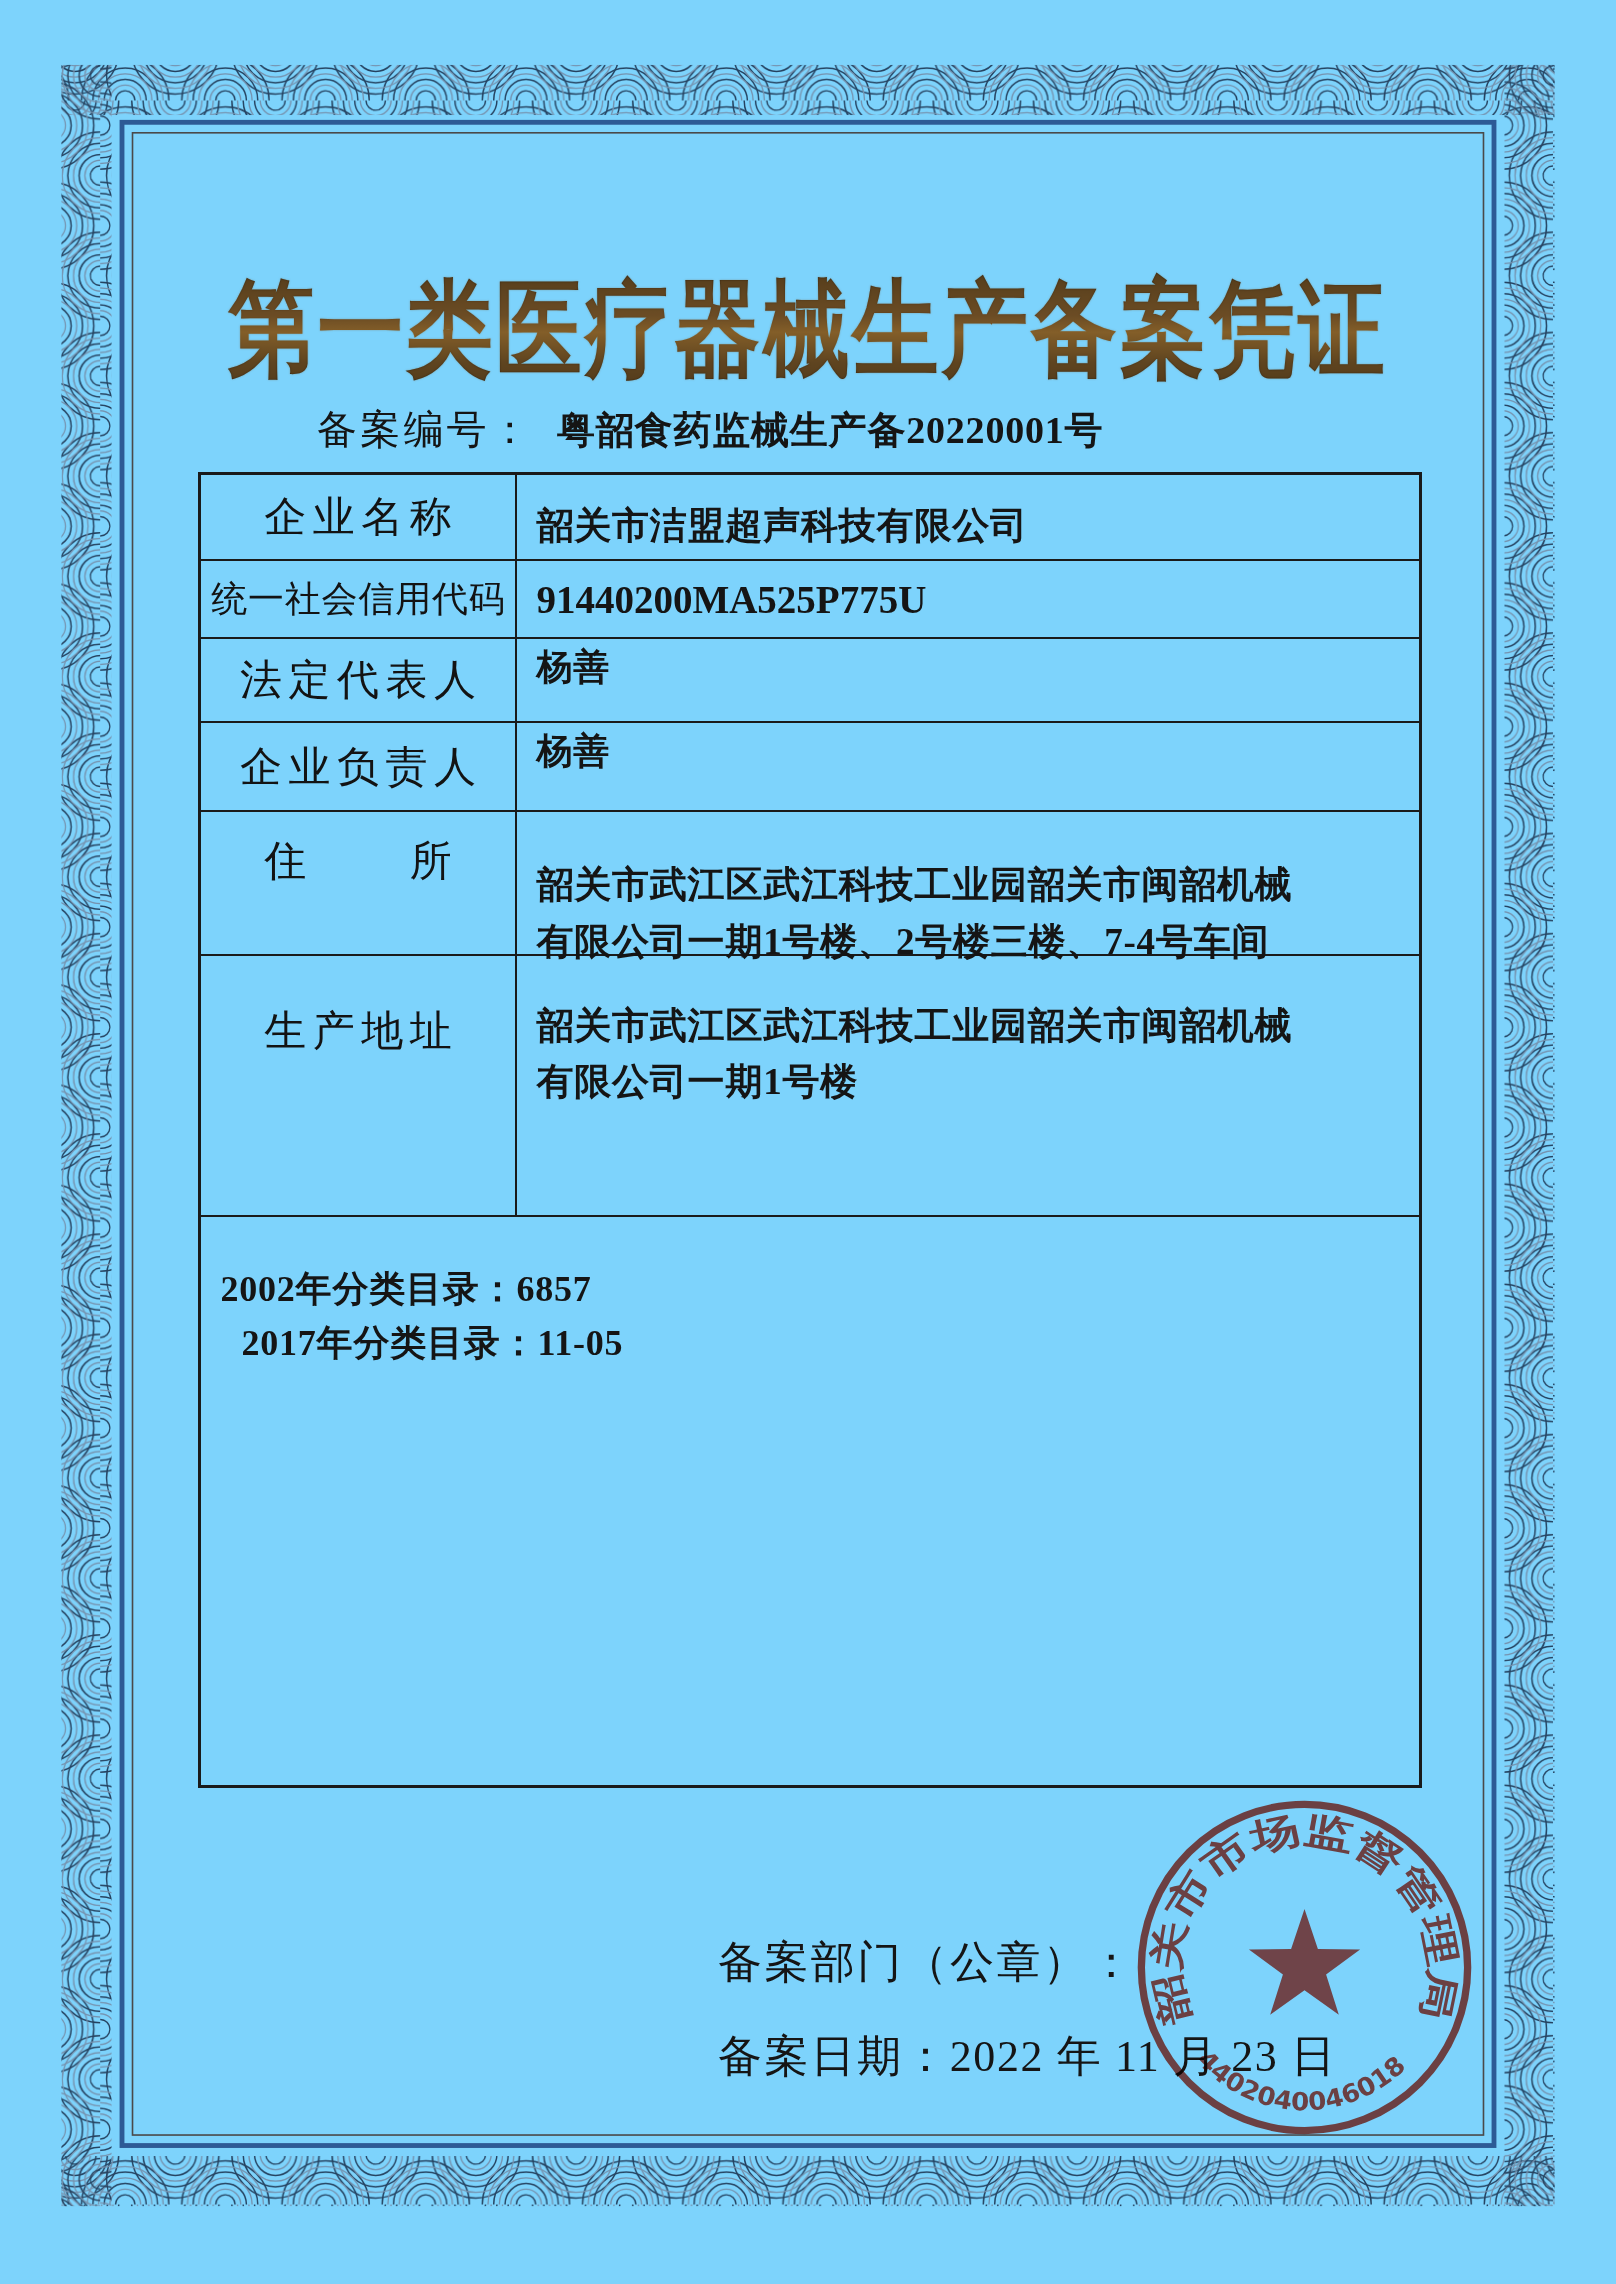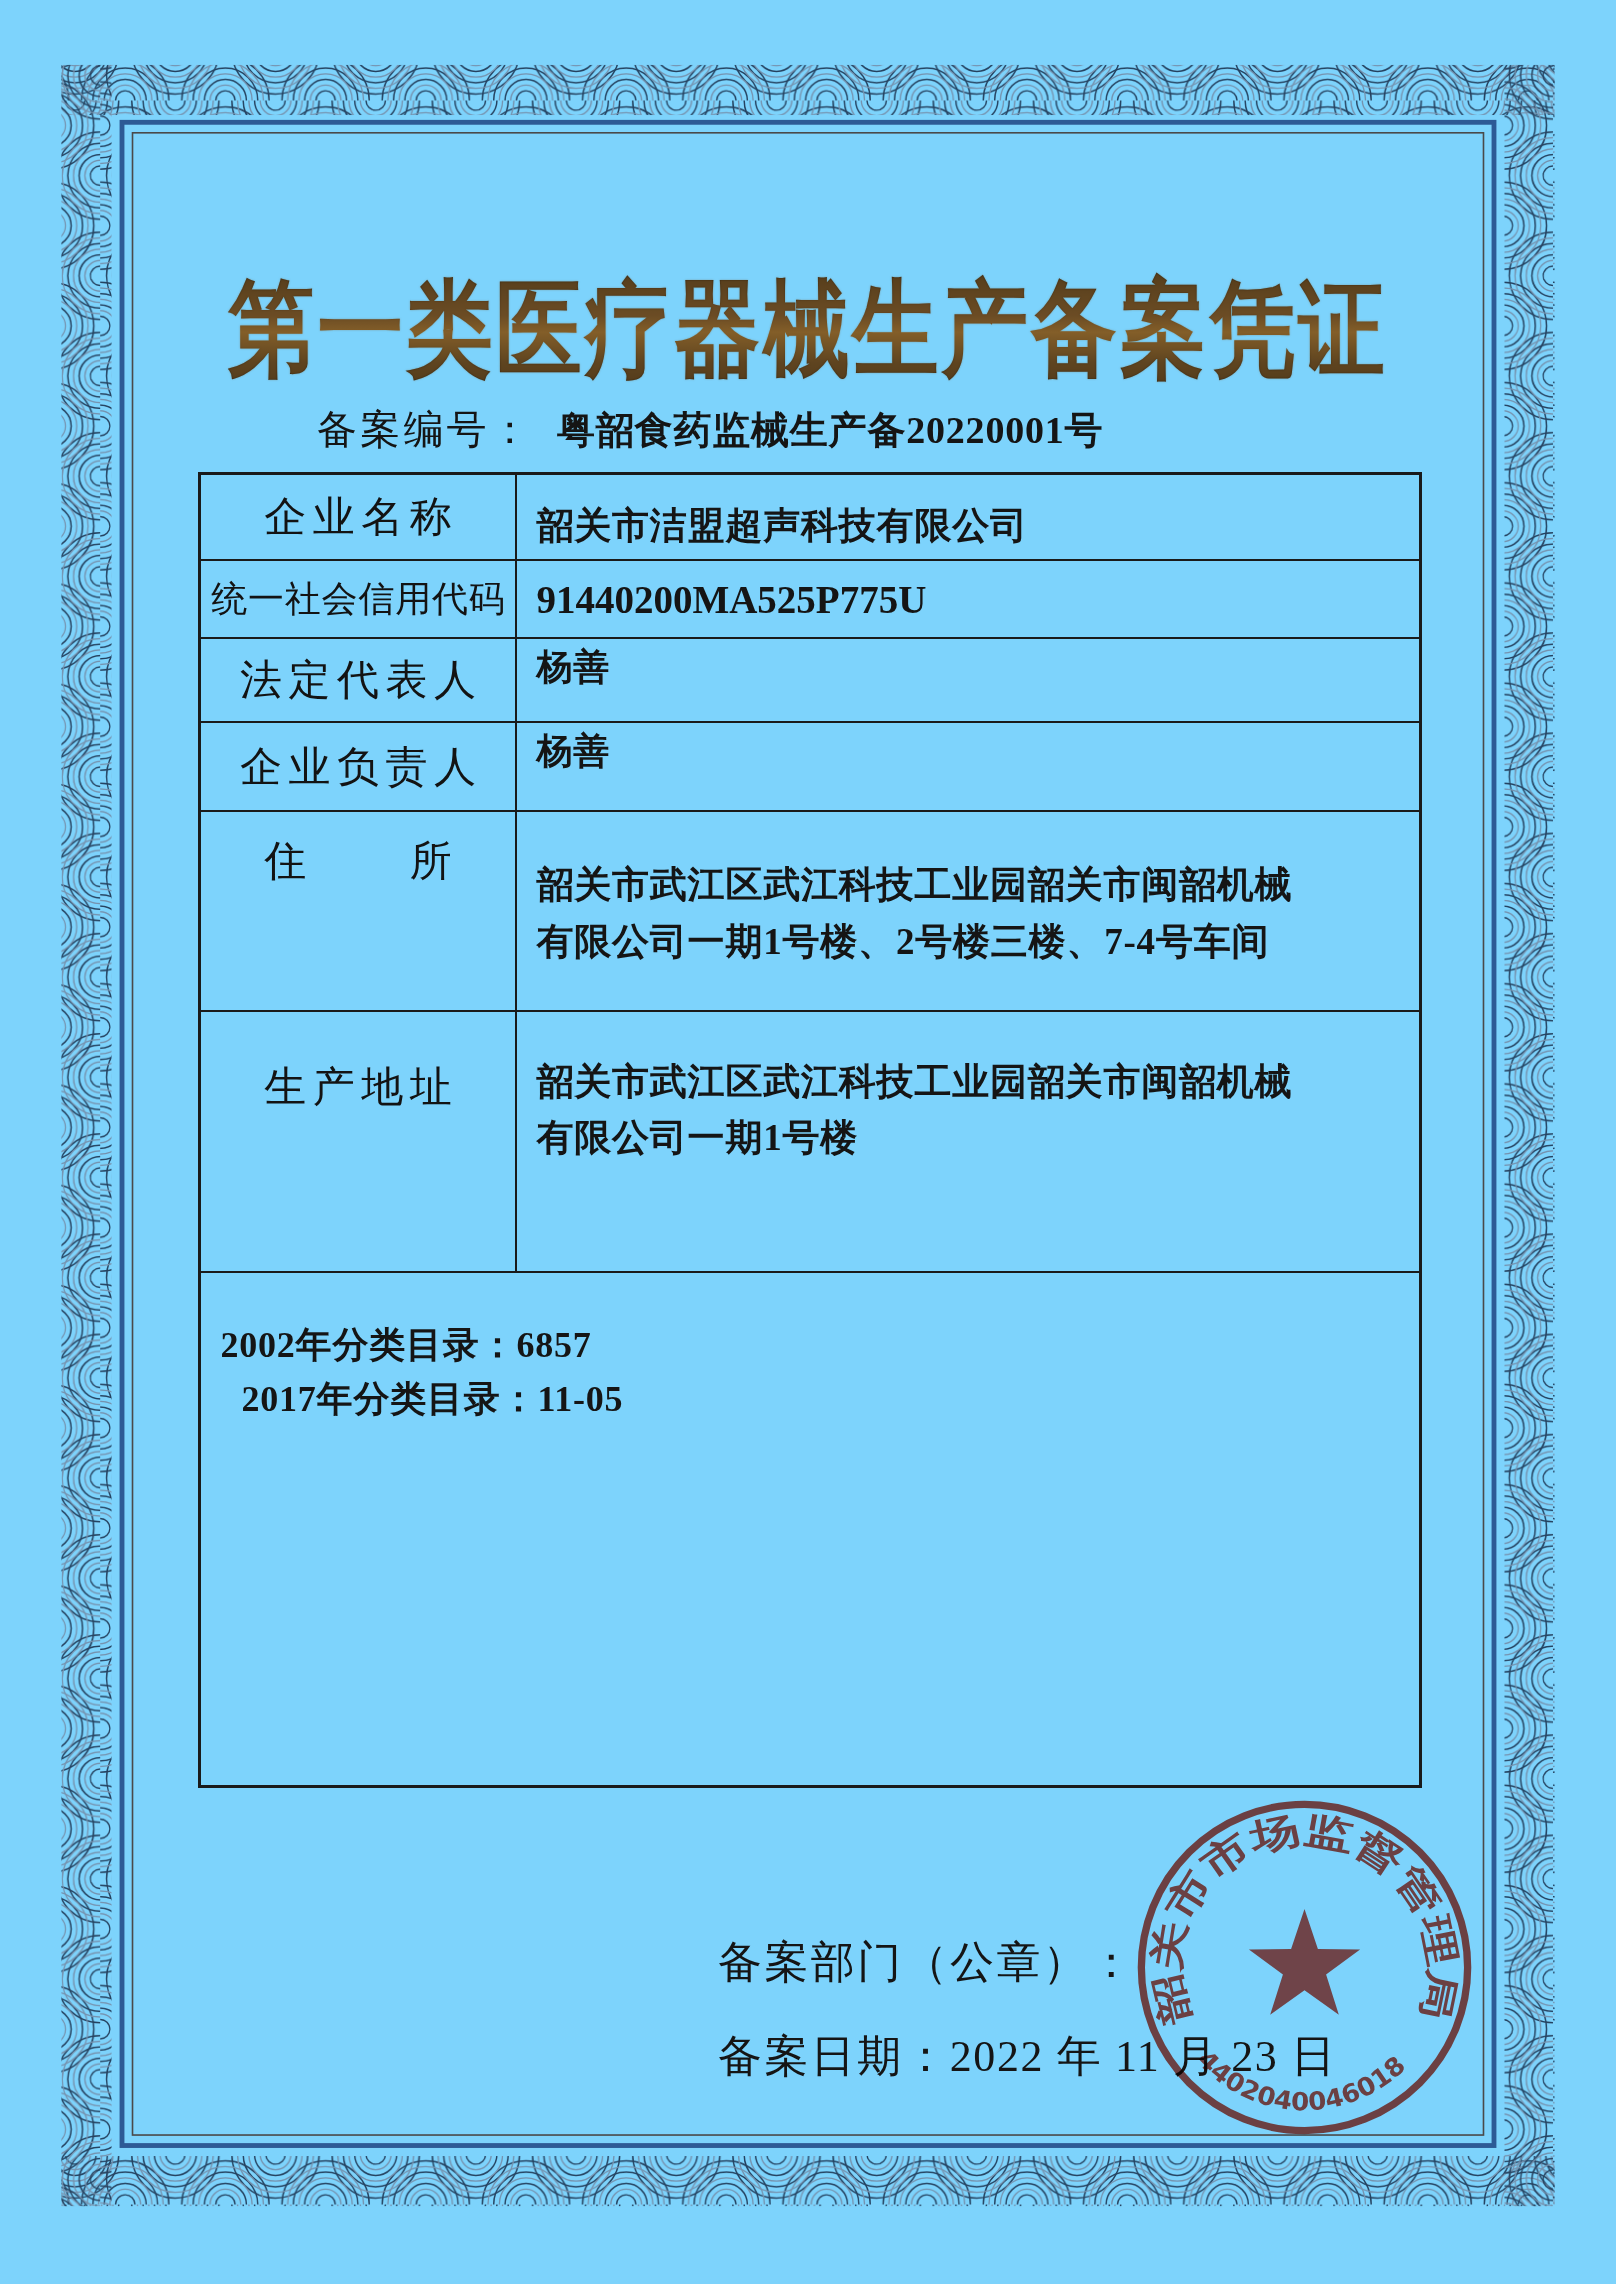--- a/index.html
+++ b/index.html
@@ -27,21 +27,21 @@
   .filing-value{font-size:38px; font-weight:bold; margin-left:24px; letter-spacing:0.8px;}
   
   .info-table{
     position:absolute; left:198px; top:472px; width:1224px; height:1316px;
     border:3.2px solid #1a1a1a; box-sizing:border-box; display:flex; flex-direction:column;
     background:transparent;
   }
   .t-row{display:flex; border-bottom:2.4px solid #1a1a1a; box-sizing:border-box;}
   .t-row:last-child{border-bottom:none;}
   .r1{height:86px}.r2{height:78px}.r3{height:84px}.r4{height:89px}
-  .r5{height:200px}.r6{height:261px}.r7{flex:1}
+  .r5{height:144px}.r6{height:261px}.r7{flex:1}
   .t-label{
     width:314px; min-width:314px; border-right:2.4px solid #1a1a1a; box-sizing:content-box;
     display:flex; justify-content:center; align-items:center;
     font-size:42px; color:#131313;
   }
   .t-label span{letter-spacing:6.5px; margin-right:-6.5px; white-space:nowrap;}
   .r2 .t-label{font-size:36px;}
   .r2 .t-label span{letter-spacing:0.8px; margin-right:-0.8px;}
   .r5 .t-label{align-items:flex-start; padding-top:21px;}
   .r6 .t-label{align-items:flex-start; padding-top:47px;}

